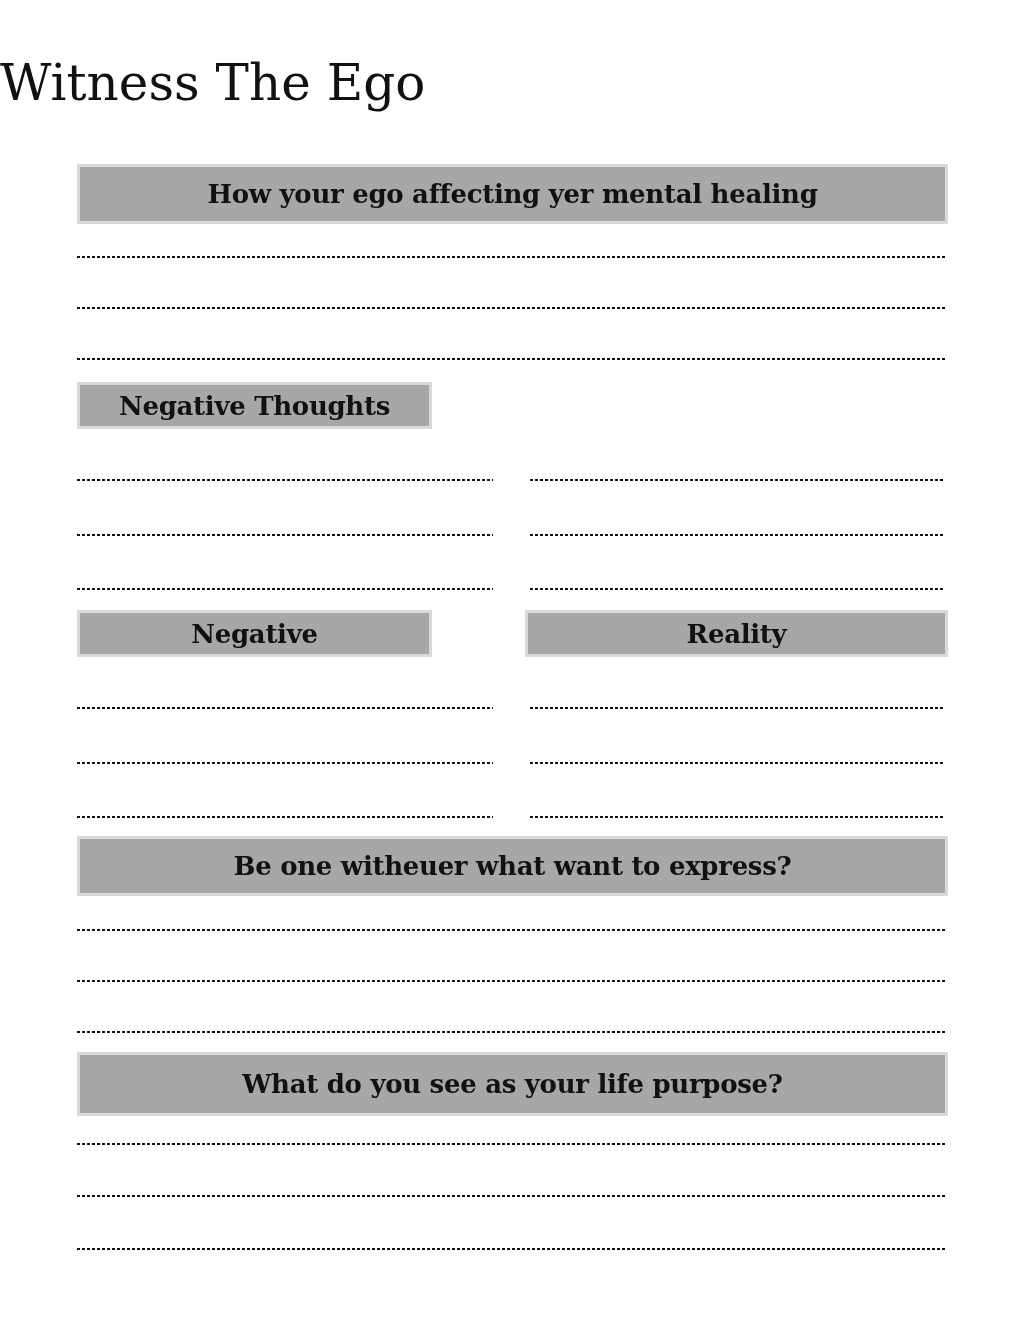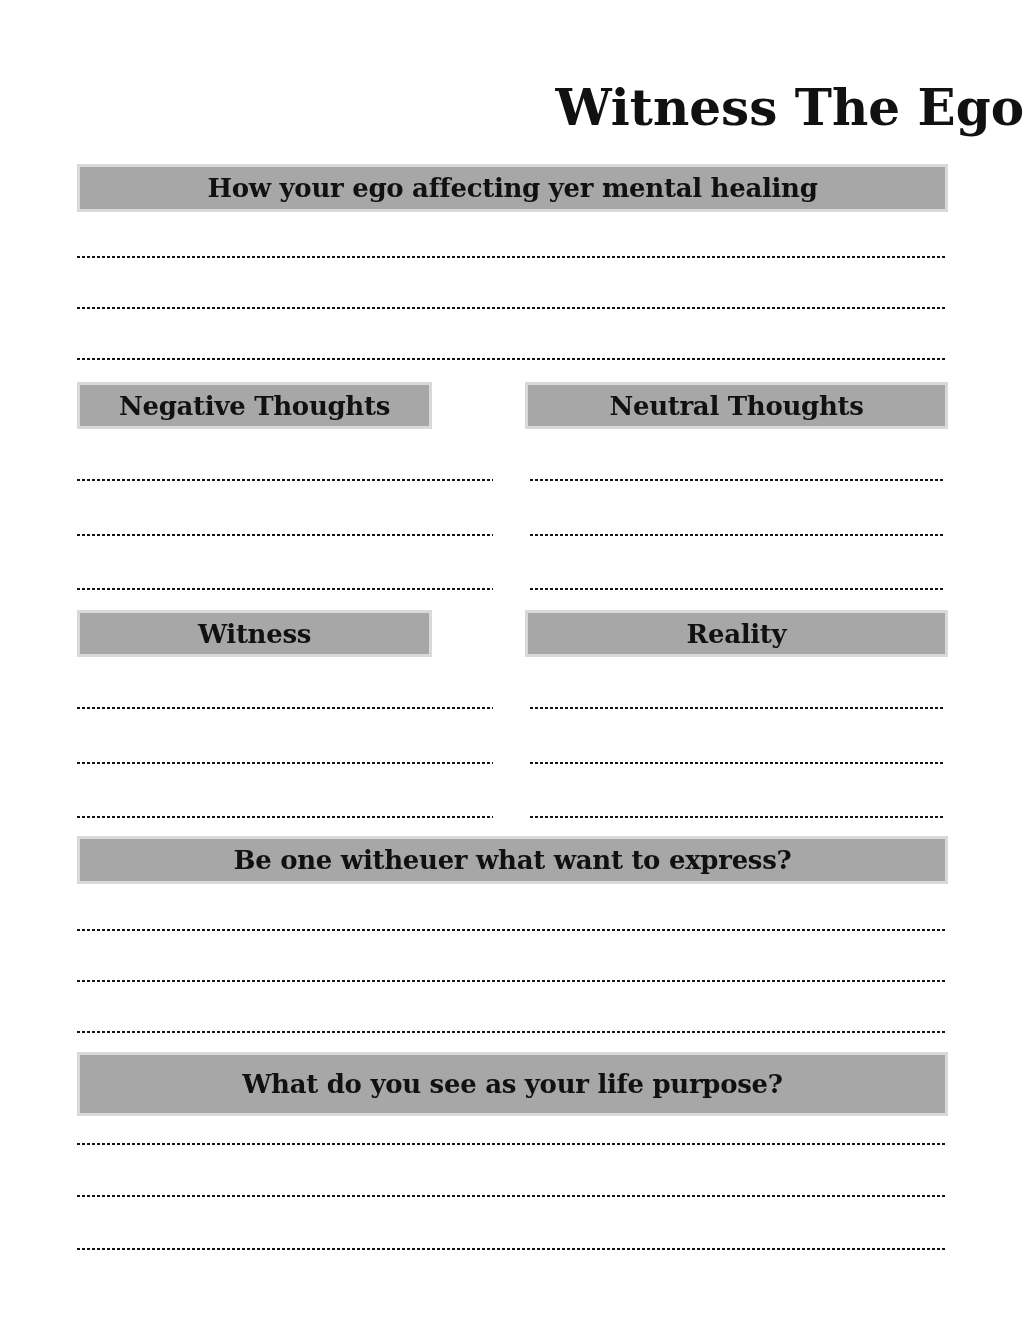--- a/index.html
+++ b/index.html
@@ -8,27 +8,27 @@
     position: relative;
     width: 1024px;
     height: 1326px;
     margin: 0 auto;
     background: var(--background, #ffffff);
     font-family: "DejaVu Serif", serif;
     overflow: hidden;
   }
   .title {
     position: absolute;
-    top: 78px;
+    top: 53px;
     left: 0;
     width: 100%;
-    text-align: right;
+    text-align: left;
     font-size: 50px;
     line-height: 60px;
-    font-weight: bold;
+    font-weight: normal;
     color: var(--text, #111111);
   }
   .bar {
     position: absolute;
     background: var(--bar_fill, #a7a7a7);
     border: 3px solid var(--bar_border, #d9d9d9);
     display: flex;
     align-items: center;
     justify-content: center;
   }
@@ -43,21 +43,21 @@
     position: absolute;
     height: 2px;
     background-image: repeating-linear-gradient(
       90deg,
       var(--line, #141414) 0px, var(--line, #141414) 3px,
       transparent 3px, transparent 5px
     );
   }
   
   .full   { left: 77px;  width: 871px; }
-  .bar.full { height: 48px; }
+  .bar.full { height: 60px; }
   .line.full { width: 868px; }
   .col-l  { left: 77px;  width: 355px; }
   .col-r  { left: 525px; width: 423px; }
   .bar.col-l, .bar.col-r { height: 47px; }
   .line.col-l { width: 416px; }
   .line.col-r { left: 530px; width: 415px; }
 </style>
 </head>
 <body>
 
@@ -68,32 +68,29 @@
   <div class="bar full" style="top:164px;">
     <span class="bar-label">How your ego affecting yer mental healing</span>
   </div>
   <div class="line full" style="top:256px;"></div>
   <div class="line full" style="top:307px;"></div>
   <div class="line full" style="top:358px;"></div>
 
   <div class="bar col-l" style="top:382px;">
     <span class="bar-label">Negative Thoughts</span>
   </div>
-  <div class="bar col-r" style="top:382px;">
-    <span class="bar-label">Neutral Thoughts</span>
-  </div>
   <div class="line col-l" style="top:479px;"></div>
   <div class="line col-r" style="top:479px;"></div>
   <div class="line col-l" style="top:534px;"></div>
   <div class="line col-r" style="top:534px;"></div>
   <div class="line col-l" style="top:588px;"></div>
   <div class="line col-r" style="top:588px;"></div>
 
   <div class="bar col-l" style="top:610px;">
-    <span class="bar-label">Witness</span>
+    <span class="bar-label">Negative</span>
   </div>
   <div class="bar col-r" style="top:610px;">
     <span class="bar-label">Reality</span>
   </div>
   <div class="line col-l" style="top:707px;"></div>
   <div class="line col-r" style="top:707px;"></div>
   <div class="line col-l" style="top:762px;"></div>
   <div class="line col-r" style="top:762px;"></div>
   <div class="line col-l" style="top:816px;"></div>
   <div class="line col-r" style="top:816px;"></div>

